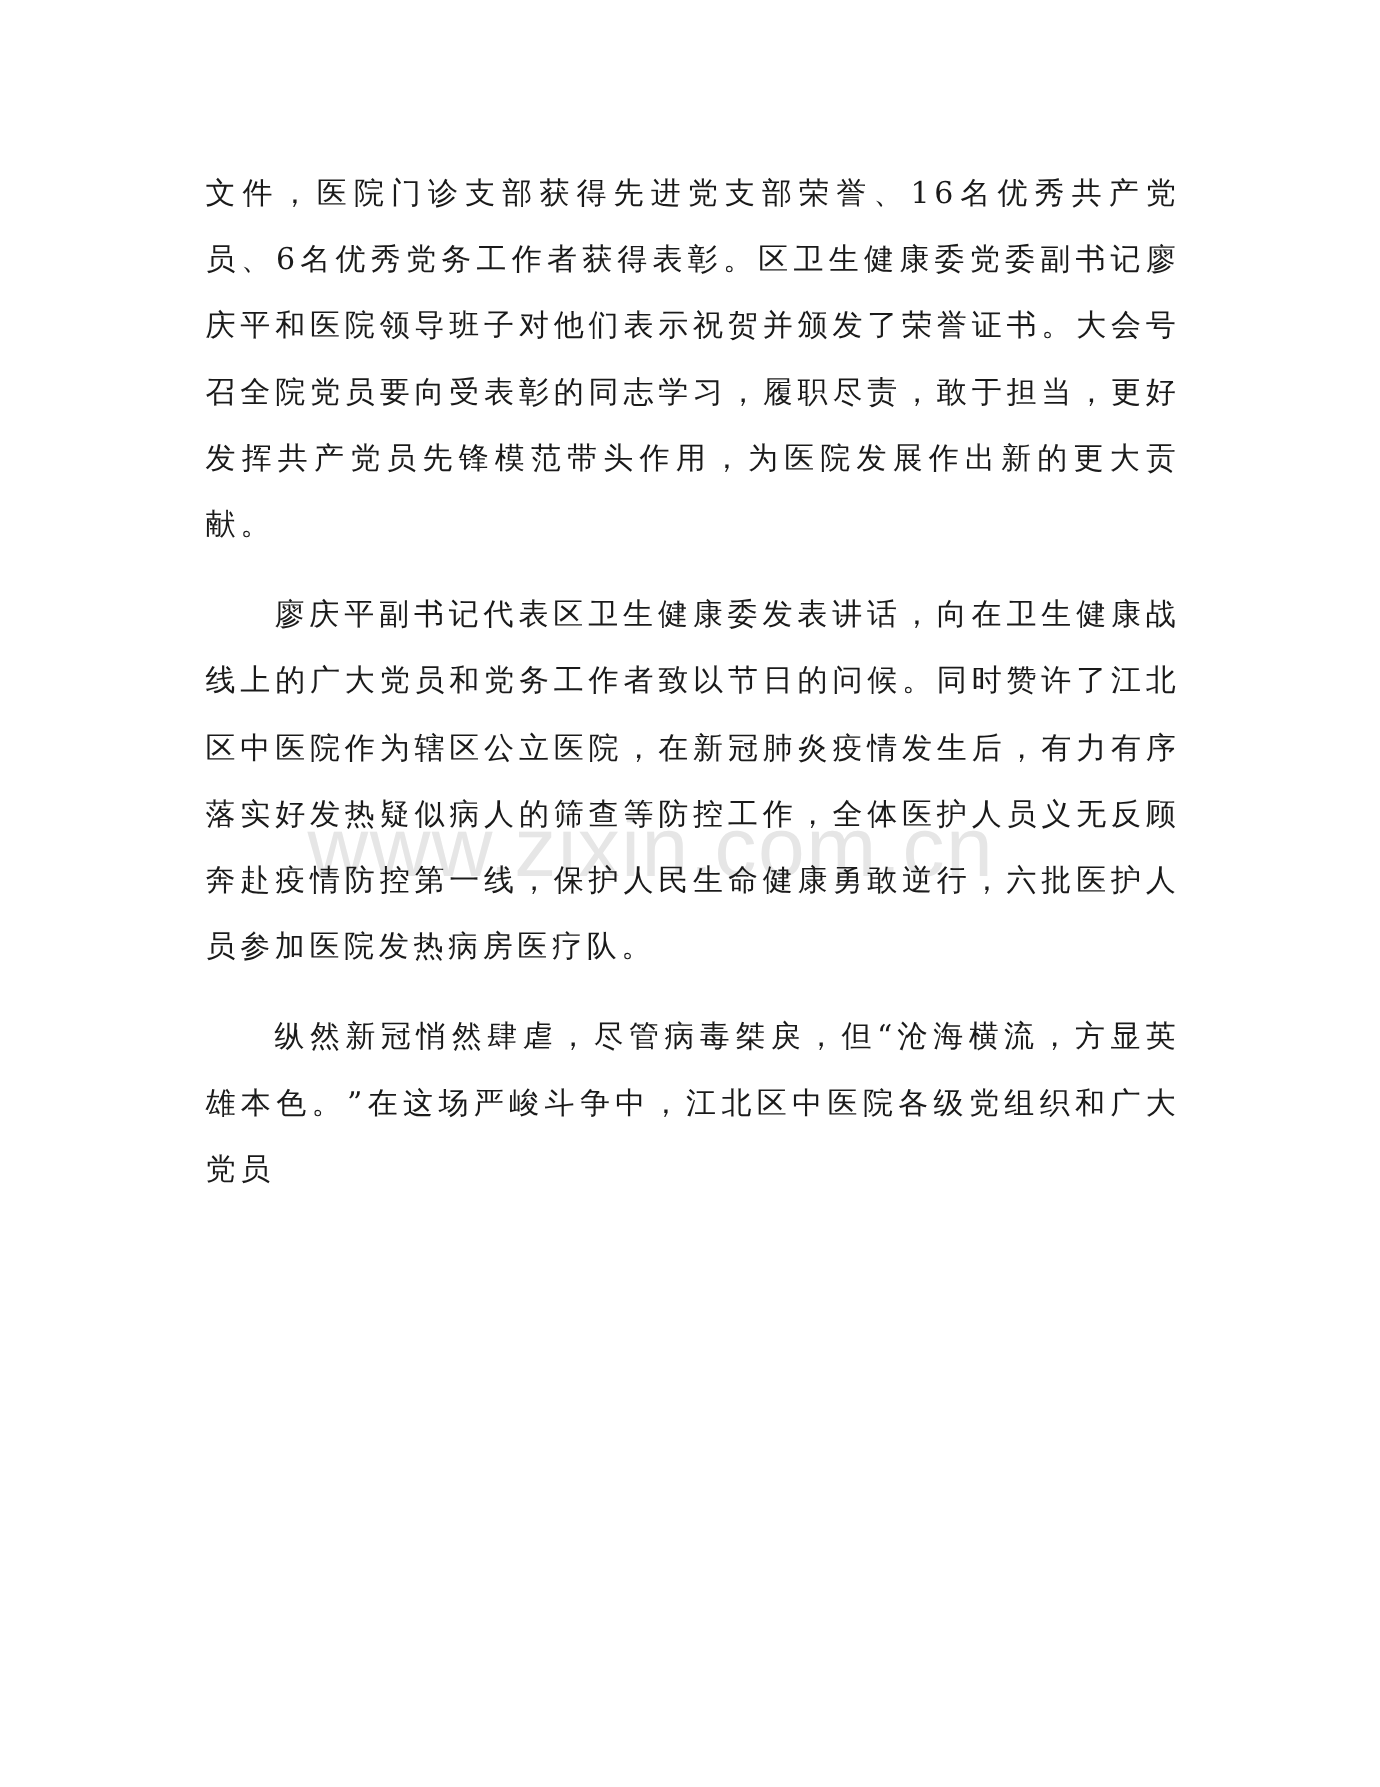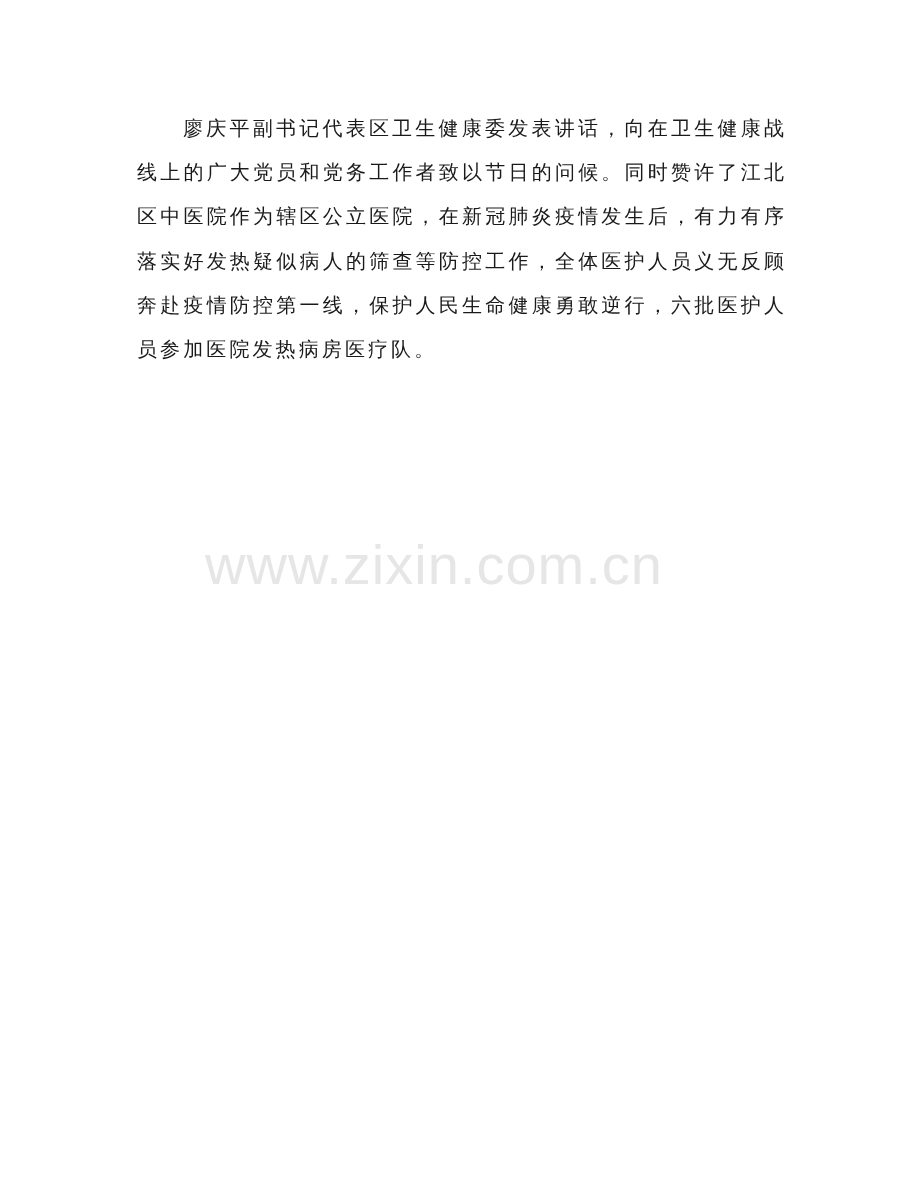--- a/index.html
+++ b/index.html
@@ -47,14 +47,16 @@
       pointer-events: none;
     }
     .page { z-index: 1; }
   </style>
 </head>
 <body>
 
 <div class="watermark">www.zixin.com.cn</div>
 
 <div class="page">
+  <p class="para">文件，医院门诊支部获得先进党支部荣誉、16名优秀共产党员、6名优秀党务工作者获得表彰。区卫生健康委党委副书记廖庆平和医院领导班子对他们表示祝贺并颁发了荣誉证书。大会号召全院党员要向受表彰的同志学习，履职尽责，敢于担当，更好发挥共产党员先锋模范带头作用，为医院发展作出新的更大贡献。</p>
   <p class="para indent">廖庆平副书记代表区卫生健康委发表讲话，向在卫生健康战线上的广大党员和党务工作者致以节日的问候。同时赞许了江北区中医院作为辖区公立医院，在新冠肺炎疫情发生后，有力有序落实好发热疑似病人的筛查等防控工作，全体医护人员义无反顾奔赴疫情防控第一线，保护人民生命健康勇敢逆行，六批医护人员参加医院发热病房医疗队。</p>
+  <p class="para indent">纵然新冠悄然肆虐，尽管病毒桀戾，但“沧海横流，方显英雄本色。”在这场严峻斗争中，江北区中医院各级党组织和广大党员</p>
 </div>
 
 </body></html>

